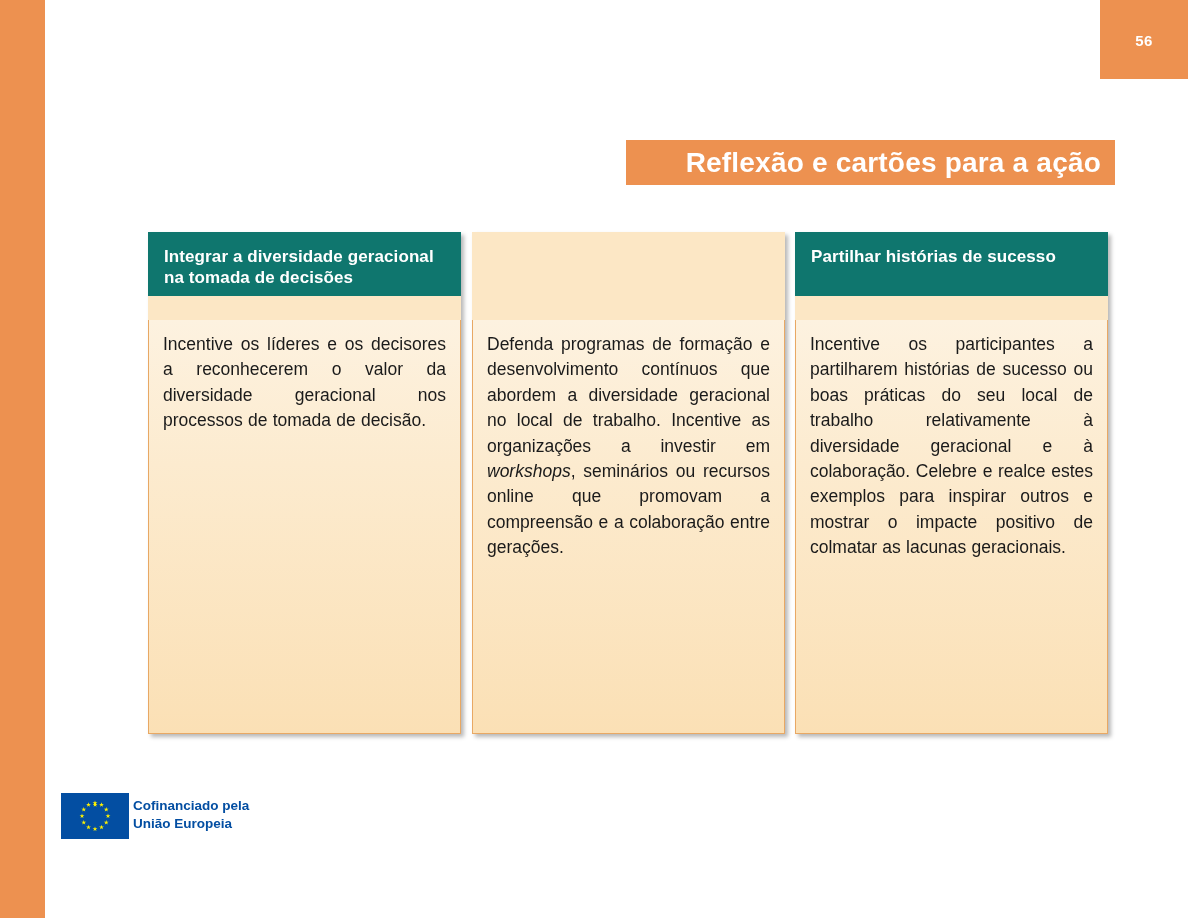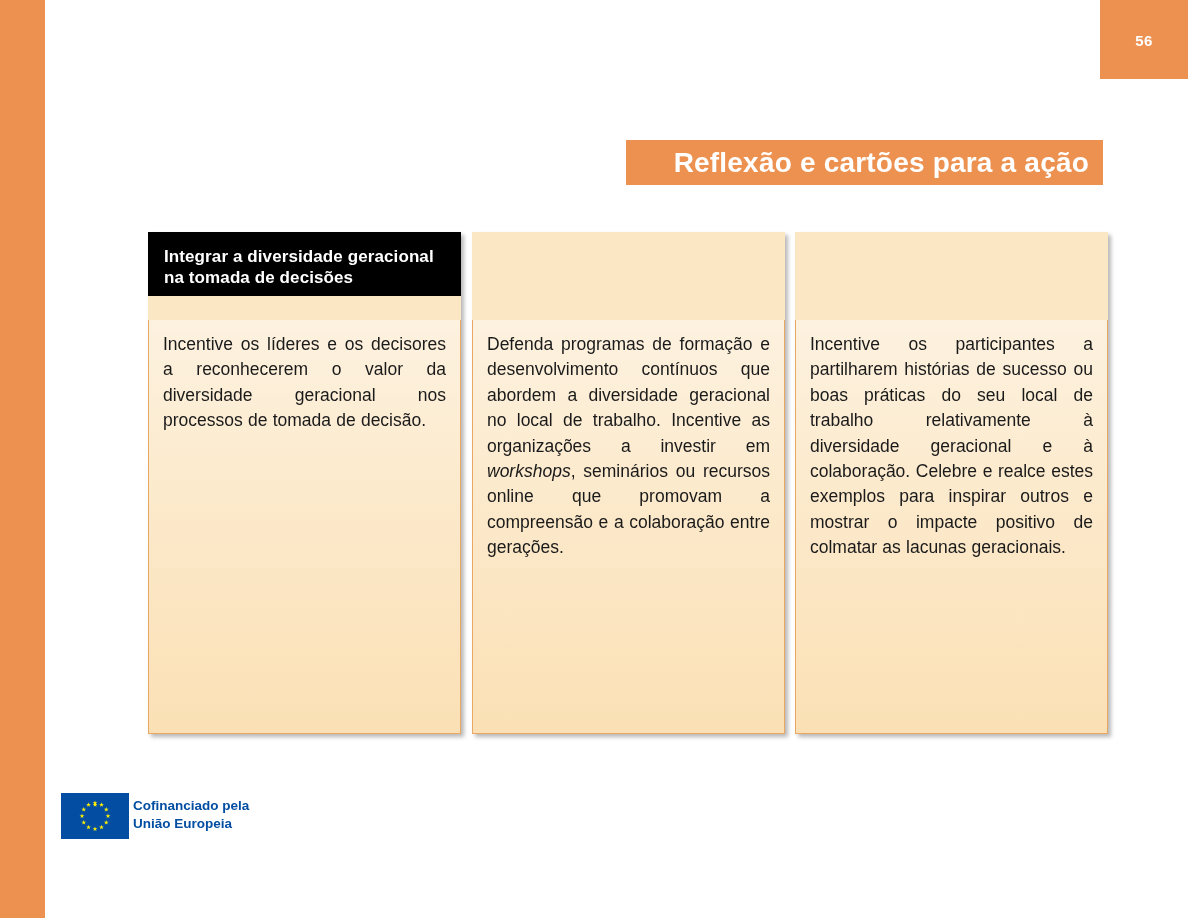--- a/index.html
+++ b/index.html
@@ -47,20 +47,21 @@
   }
 
   
   .title-banner {
     position: absolute;
     left: 626px;
     top: 140px;
     width: 477px;
     height: 45px;
     background: #ED9150;
+    padding-left: 12px;
   }
   .title-banner .title-text {
     position: absolute;
     right: 14px;
     top: 7px;
     color: #ffffff;
     font-size: 28px;
     font-weight: bold;
     white-space: nowrap;
     letter-spacing: 0.2px;
@@ -84,21 +85,21 @@
     box-sizing: border-box;
     background: #FCE7C5;
   }
   .card.c1 { left: 0px; }
   .card.c2 { left: 324px; }
   .card.c3 { left: 647px; }
 
   .card-header {
     position: relative;
     height: 64px;
-    background: #000000;
+    background: #0f766e;
     box-sizing: border-box;
     padding: 14px 16px 0 16px;
     overflow: hidden;
   }
   .card-header .hdr-text {
     color: #ffffff;
     font-size: 17px;
     font-weight: bold;
     line-height: 1.26;
     letter-spacing: 0.1px;
@@ -181,20 +182,23 @@
     </div>
   </div>
 
   <div class="card c2">
     <div class="card-body">
       <p><span>Defenda programas de formação e desenvolvimento contínuos que abordem a diversidade geracional no local de trabalho. Incentive as organizações a investir em </span><em>workshops</em><span>, seminários ou recursos online que promovam a compreensão e a colaboração entre gerações.</span></p>
     </div>
   </div>
 
   <div class="card c3">
+    <div class="card-header">
+      <div class="hdr-text">Partilhar histórias de sucesso</div>
+    </div>
     <div class="card-body">
       <p>Incentive os participantes a partilharem histórias de sucesso ou boas práticas do seu local de trabalho relativamente à diversidade geracional e à colaboração. Celebre e realce estes exemplos para inspirar outros e mostrar o impacte positivo de colmatar as lacunas geracionais.</p>
     </div>
   </div>
 
 </div>
 
 <div class="eu-logo">
   <div class="eu-flag">
     <svg width="68" height="46" viewBox="0 0 68 46" xmlns="http://www.w3.org/2000/svg">

